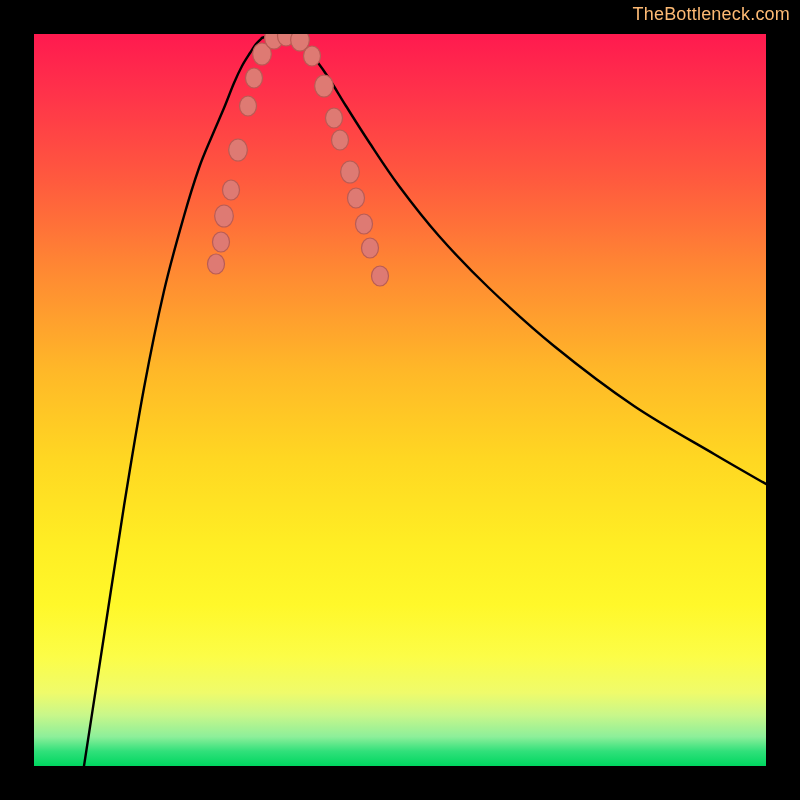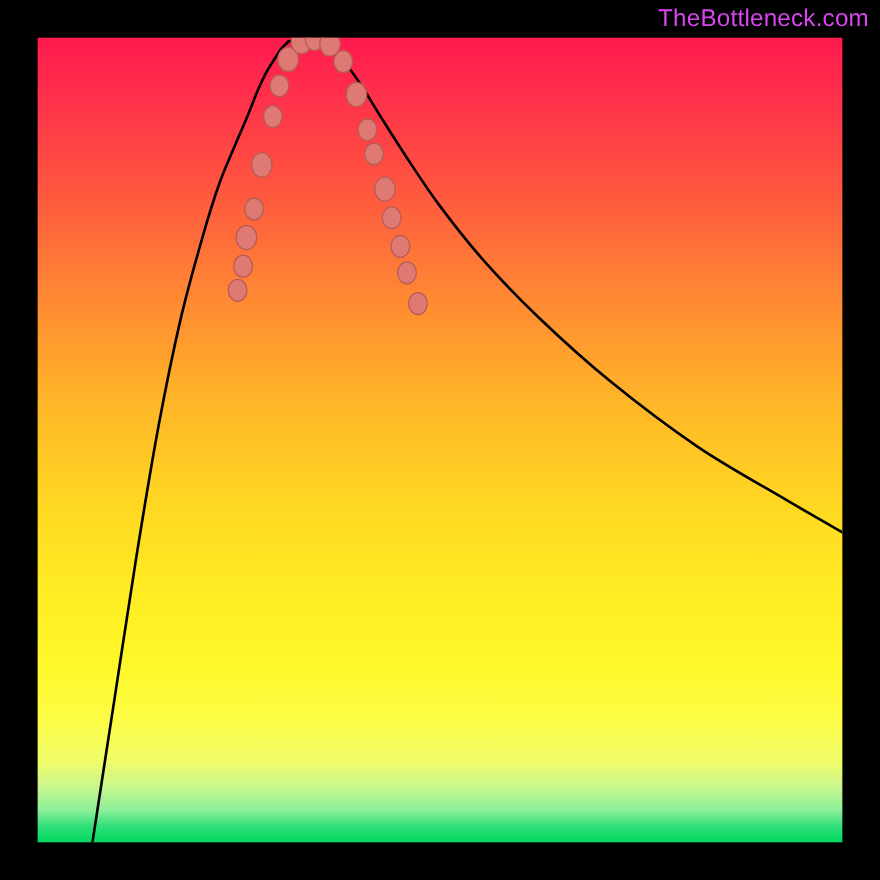--- a/index.html
+++ b/index.html
@@ -43,22 +43,22 @@
       #c9f78a 93%,
       #8def9a 96%,
       #30e07a 98%,
       #00d760 100%
     );
   }
   .watermark {
     position: absolute;
     top: 4px;
     right: 10px;
-    color: #d946ef;
-    font-size: 22px;
+    color: #fdba74;
+    font-size: 18px;
     letter-spacing: 0.2px;
     user-select: none;
   }
   svg.curve {
     position: absolute;
     inset: 0;
   }
   .marker {
     fill: #de7a73;
     stroke: #b85c55;

